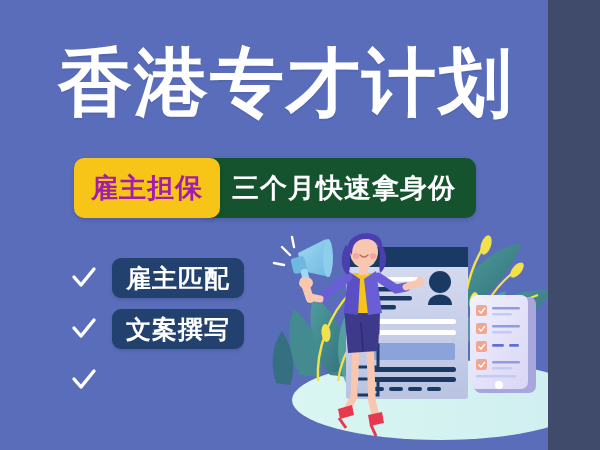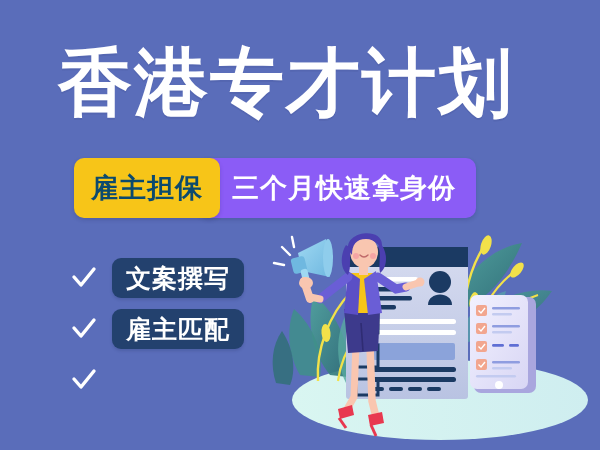--- a/index.html
+++ b/index.html
@@ -2,21 +2,21 @@
 <html><head>
 <meta charset="utf-8">
 <style>
   html, body {
     margin: 0;
     padding: 0;
     background: #404a6b;
   }
   #poster {
     position: relative;
-    width: 600px;
+    width: 548px;
     height: 450px;
     overflow: hidden;
     background: #5a6dba;
     font-family: "Liberation Sans", "DejaVu Sans", sans-serif;
     -webkit-font-smoothing: antialiased;
   }
 
   
   .art {
     position: absolute;
@@ -48,34 +48,34 @@
     position: absolute;
     left: 74px;
     top: 158px;
     display: flex;
     align-items: stretch;
     height: 60px;
   }
   .badge-yellow {
     background: #f7c518;
     border-radius: 10px;
-    color: #0c4a6e;
+    color: #a21caf;
     font-size: 27px;
     font-weight: 700;
     letter-spacing: 1px;
     display: flex;
     align-items: center;
     justify-content: center;
     padding: 16px 17px;
     position: relative;
     z-index: 2;
     box-shadow: 0 2px 4px rgba(20,30,70,0.18);
   }
   .badge-navy {
-    background: #8b5cf6;
+    background: #14532d;
     border-radius: 10px;
     color: #ffffff;
     font-size: 27px;
     font-weight: 700;
     letter-spacing: 1px;
     display: flex;
     align-items: center;
     justify-content: center;
     padding: 0 20px 0 34px;
     margin-left: -22px;
@@ -295,28 +295,28 @@
     <div class="badge-navy" style="order:2;">三个月快速拿身份</div>
     <div class="badge-yellow" style="order:1;">雇主担保</div>
   </div>
 
   <div class="features">
 
     <div class="feature">
       <svg class="check" viewBox="0 0 28 28">
         <path d="M4 13 L11 21 L24 5" stroke="#ffffff" stroke-width="3.4" fill="none" stroke-linecap="round" stroke-linejoin="round"></path>
       </svg>
-      <div class="pill">文案撰写</div>
+      <div class="pill">雇主匹配</div>
     </div>
 
     <div class="feature">
       <svg class="check" viewBox="0 0 28 28">
         <path d="M4 13 L11 21 L24 5" stroke="#ffffff" stroke-width="3.4" fill="none" stroke-linecap="round" stroke-linejoin="round"></path>
       </svg>
-      <div class="pill">雇主匹配</div>
+      <div class="pill">文案撰写</div>
     </div>
 
     <div class="feature">
       <svg class="check" viewBox="0 0 28 28">
         <path d="M4 13 L11 21 L24 5" stroke="#ffffff" stroke-width="3.4" fill="none" stroke-linecap="round" stroke-linejoin="round"></path>
       </svg>
     </div>
 
   </div>
 </div>

